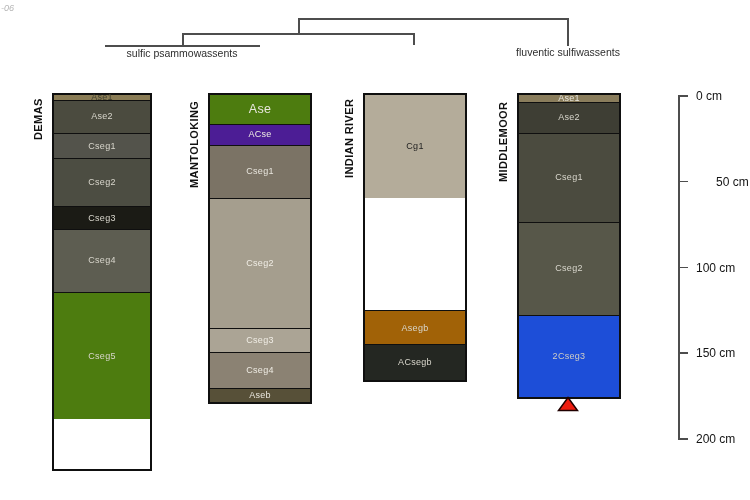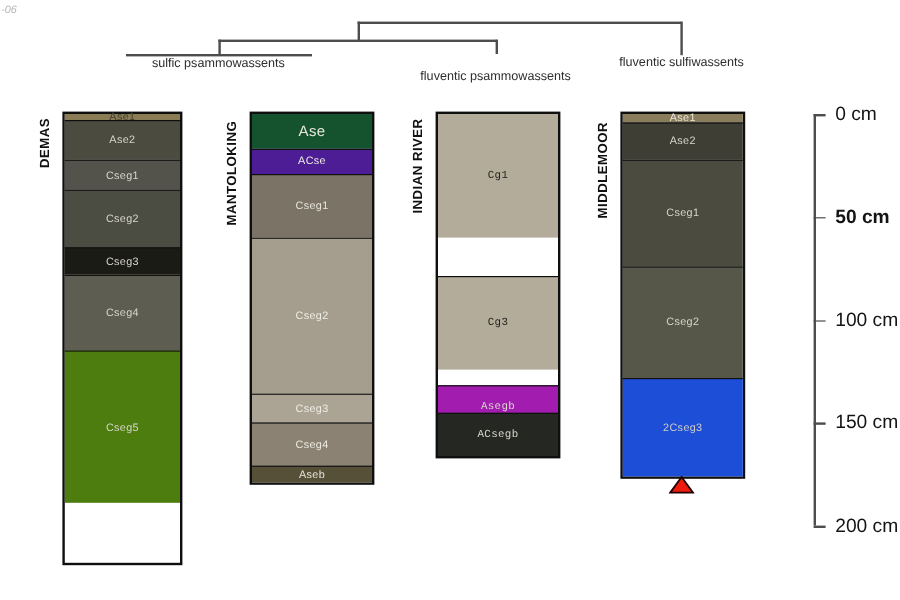--- a/index.html
+++ b/index.html
@@ -30,42 +30,41 @@
   }
   .hz .hz-label.big{font-size:12.5px;}
   .col-title{
     position:absolute;transform:rotate(-90deg);transform-origin:0 0;
     font-size:11px;font-weight:bold;color:#111;white-space:nowrap;letter-spacing:0.4px;
   }
   
   .scale-line{position:absolute;background:#4d4d4d;}
   .scale-tick{position:absolute;background:#4d4d4d;height:1.5px;width:10px;}
   .scale-label{
-    position:absolute;font-size:16px;color:#141414;white-space:nowrap;
+    position:absolute;font-size:12px;color:#141414;white-space:nowrap;
     transform:translateY(-50%);
   }
   .marker-triangle{position:absolute;}
 </style>
 </head>
 <body>
 
 <div class="fig">
 
   <div class="watermark">-06</div>
 
   <div class="tline" style="left:298px;top:18px;width:270px;height:1.5px;"></div>
   <div class="tline" style="left:298px;top:18px;width:1.5px;height:16px;"></div>
   <div class="tline" style="left:567px;top:18px;width:1.5px;height:28px;"></div>
   <div class="tline" style="left:182px;top:33px;width:232px;height:1.5px;"></div>
   <div class="tline" style="left:182px;top:33px;width:1.5px;height:12px;"></div>
   <div class="tline" style="left:105px;top:45px;width:155px;height:1.5px;"></div>
   <div class="tline" style="left:413px;top:33px;width:1.5px;height:12px;"></div>
 
   <div class="tree-label" style="left:182px;top:47px;">sulfic psammowassents</div>
-  <div class="tree-label" style="left:413px;top:58px;">fluventic psammowassents</div>
   <div class="tree-label" style="left:568px;top:46px;">fluventic sulfiwassents</div>
 
   <div id="columns-root">
       <div class="soil-col" style="left: 52px; top: 93px; width: 96px; height: 373.87px;">
         <div class="hz" style="top: 0px; height: 5.145px; background: rgb(138, 124, 85);">
           <span class="hz-label" style="color: rgb(63, 63, 47);">Ase1</span>
         </div>
         <div class="hz bordered" style="top: 5.145px; height: 32.585px; background: rgb(75, 75, 63);">
           <span class="hz-label" style="color: rgb(216, 214, 204);">Ase2</span>
         </div>
@@ -80,21 +79,21 @@
         </div>
         <div class="hz bordered" style="top: 133.77px; height: 63.455px; background: rgb(93, 93, 81);">
           <span class="hz-label" style="color: rgb(216, 214, 204);">Cseg4</span>
         </div>
         <div class="hz bordered" style="top: 197.225px; height: 126.91px; background: #4d7c0f;">
           <span class="hz-label" style="color: rgb(216, 214, 204);">Cseg5</span>
         </div>
       </div>
       <div class="col-title" style="left: 32px; top: 140px;">DEMAS</div>
       <div class="soil-col" style="left: 208px; top: 93px; width: 100px; height: 306.985px;">
-        <div class="hz" style="top: 0px; height: 29.155px; background: #14532d;">
+        <div class="hz" style="top: 0px; height: 29.155px; background: #4d7c0f;">
           <span class="hz-label big" style="color: rgb(232, 230, 222);">Ase</span>
         </div>
         <div class="hz bordered" style="top: 29.155px; height: 20.58px; background: #4c1d95;">
           <span class="hz-label" style="color: rgb(239, 236, 228);">ACse</span>
         </div>
         <div class="hz bordered" style="top: 49.735px; height: 53.165px; background: rgb(123, 115, 101);">
           <span class="hz-label" style="color: rgb(232, 229, 221);">Cseg1</span>
         </div>
         <div class="hz bordered" style="top: 102.9px; height: 130.34px; background: rgb(165, 158, 142);">
           <span class="hz-label" style="color: rgb(240, 237, 229);">Cseg2</span>
@@ -103,28 +102,25 @@
           <span class="hz-label" style="color: rgb(240, 237, 229);">Cseg3</span>
         </div>
         <div class="hz bordered" style="top: 257.25px; height: 36.015px; background: rgb(139, 130, 115);">
           <span class="hz-label" style="color: rgb(238, 235, 227);">Cseg4</span>
         </div>
         <div class="hz bordered" style="top: 293.265px; height: 13.72px; background: rgb(87, 80, 56);">
           <span class="hz-label" style="color: rgb(232, 230, 222);">Aseb</span>
         </div>
       </div>
       <div class="col-title" style="left: 188px; top: 188px;">MANTOLOKING</div>
-      <div class="soil-col" style="left: 363px; top: 93px; width: 100px; height: 284.69px; font-family: Liberation Mono, monospace;">
+      <div class="soil-col" style="left: 363px; top: 93px; width: 100px; height: 284.69px;">
         <div class="hz" style="top: 0px; height: 102.9px; background: rgb(180, 172, 154);">
           <span class="hz-label" style="color: rgb(31, 31, 31);">Cg1</span>
         </div>
-        <div class="hz bordered" style="top: 135.485px; height: 77.175px; background: rgb(180, 172, 154);">
-          <span class="hz-label" style="color: rgb(31, 31, 31);">Cg3</span>
-        </div>
-        <div class="hz bordered" style="top: 215px; height: 36.015px; background: #a21caf; margin-top: 11px;">
+        <div class="hz bordered" style="top: 215px; height: 36.015px; background: #a16207;">
           <span class="hz-label" style="color: rgb(216, 214, 204);">Asegb</span>
         </div>
         <div class="hz bordered" style="top: 248.675px; height: 36.015px; background: rgb(36, 39, 34); align-items: center;">
           <span class="hz-label" style="color: rgb(216, 214, 204);">ACsegb</span>
         </div>
       </div>
       <div class="col-title" style="left: 343px; top: 178px;">INDIAN RIVER</div>
       <div class="soil-col" style="left: 517px; top: 93px; width: 100px; height: 301.84px;">
         <div class="hz" style="top: 0px; height: 6.86px; background: rgb(138, 125, 92);">
           <span class="hz-label" style="color: rgb(232, 230, 222);">Ase1</span>
@@ -147,21 +143,21 @@
 
   <svg class="marker-triangle" style="left:557px;top:396px;" width="22" height="16" viewBox="0 0 22 16">
     <polygon points="11,1.5 20.5,14.5 1.5,14.5" fill="#ee1c0f" stroke="#200000" stroke-width="1.5"></polygon>
   </svg>
 
   <div id="scale-root">
       <div class="scale-line" style="left: 678px; top: 95px; width: 1.5px; height: 343px;"></div>
       <div class="scale-tick" style="left: 678px; top: 95px;"></div>
       <div class="scale-label" style="left: 696px; top: 96px;">0 cm</div>
       <div class="scale-tick" style="left: 678px; top: 180.75px;"></div>
-      <div class="scale-label" style="left: 696px; top: 181.75px; font-weight: bold;">50 cm</div>
+      <div class="scale-label" style="left: 716px; top: 181.75px;">50 cm</div>
       <div class="scale-tick" style="left: 678px; top: 266.5px;"></div>
       <div class="scale-label" style="left: 696px; top: 267.5px;">100 cm</div>
       <div class="scale-tick" style="left: 678px; top: 352.25px;"></div>
       <div class="scale-label" style="left: 696px; top: 353.25px;">150 cm</div>
       <div class="scale-tick" style="left: 678px; top: 438px;"></div>
       <div class="scale-label" style="left: 696px; top: 439px;">200 cm</div>
     </div>
 
 </div>
 

